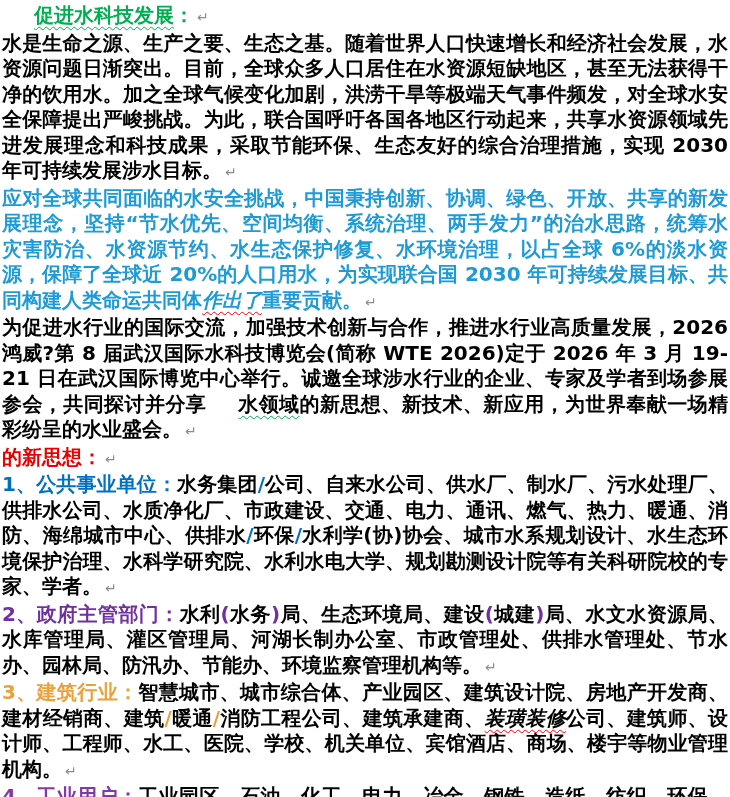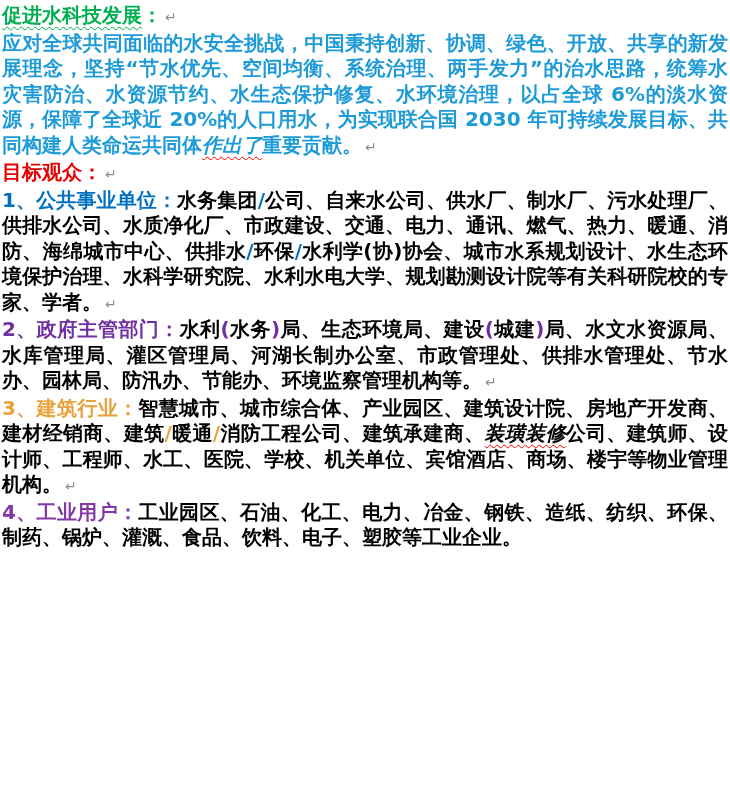--- a/index.html
+++ b/index.html
@@ -31,32 +31,35 @@
   .wavy-red {
     text-decoration: underline wavy #ff0000;
     text-decoration-thickness: 1px;
     text-underline-offset: 4px;
     font-style: italic;
   }
   .wavy-green {
     text-decoration: underline wavy #00b050;
     text-decoration-thickness: 1px;
     text-underline-offset: 4px;
+    margin-left: 32px;
   }
   .pilcrow {
     color: #8c8c8c;
     font-size: 14px;
     font-weight: normal;
     padding-left: 3px;
   }
 </style>
 </head>
 <body>
 
 <div class="doc">
     <p class="para"><span class="wavy-green" style="color: rgb(0, 176, 80);">促进水科技发展</span><span style="color: rgb(0, 176, 80);">：</span><span class="pilcrow" style="color: rgb(140, 140, 140);">↵</span></p>
+    <p class="para"><span>水是生命之源、生产之要、生态之基。随着世界人口快速增长和经济社会发展，水资源问题日渐突出。目前，全球众多人口居住在水资源短缺地区，甚至无法获得干净的饮用水。加之全球气候变化加剧，洪涝干旱等极端天气事件频发，对全球水安全保障提出严峻挑战。为此，联合国呼吁各国各地区行动起来，共享水资源领域先进发展理念和科技成果，采取节能环保、生态友好的综合治理措施，实现 2030 年可持续发展涉水目标。</span><span class="pilcrow" style="color: rgb(140, 140, 140);">↵</span></p>
     <p class="para"><span style="color: rgb(30, 155, 215);">应对全球共同面临的水安全挑战，中国秉持创新、协调、绿色、开放、共享的新发展理念，坚持“节水优先、空间均衡、系统治理、两手发力”的治水思路，统筹水灾害防治、水资源节约、水生态保护修复、水环境治理，以占全球 6%的淡水资源，保障了全球近 20%的人口用水，为实现联合国 2030 年可持续发展目标、共同构建人类命运共同体</span><span class="wavy-red" style="color: rgb(30, 155, 215);">作出了</span><span style="color: rgb(30, 155, 215);">重要贡献。</span><span class="pilcrow" style="color: rgb(140, 140, 140);">↵</span></p>
-    <p class="para"><span style="color: rgb(230, 0, 0);">目标观众：</span><span class="pilcrow" style="color: rgb(140, 140, 140);">↵</span></p>
+    <p class="para"><span>为促进水行业的国际交流，加强技术创新与合作，推进水行业高质量发展，2026 鸿威?第 8 届武汉国际水科技博览会(简称 WTE 2026)定于 2026 年 3 月 19-21 日在武汉国际博览中心举行。诚邀全球涉水行业的企业、专家及学者到场参展参会，共同探讨并分享</span><span class="wavy-green">水领域</span><span>的新思想、新技术、新应用，为世界奉献一场精彩纷呈的水业盛会。</span><span class="pilcrow" style="color: rgb(140, 140, 140);">↵</span></p>
+    <p class="para"><span style="color: rgb(230, 0, 0);">的新思想：</span><span class="pilcrow" style="color: rgb(140, 140, 140);">↵</span></p>
     <p class="para"><span style="color: rgb(0, 112, 192);">1、公共事业单位：</span><span>水务集团</span><span style="color: rgb(0, 112, 192);">/</span><span>公司、自来水公司、供水厂、制水厂、污水处理厂、供排水公司、水质净化厂、市政建设、交通、电力、通讯、燃气、热力、暖通、消防、海绵城市中心、供排水</span><span style="color: rgb(0, 112, 192);">/</span><span>环保</span><span style="color: rgb(0, 112, 192);">/</span><span>水利学(协)协会、城市水系规划设计、水生态环境保护治理、水科学研究院、水利水电大学、规划勘测设计院等有关科研院校的专家、学者。</span><span class="pilcrow" style="color: rgb(140, 140, 140);">↵</span></p>
     <p class="para"><span style="color: rgb(112, 48, 160);">2、政府主管部门：</span><span>水利</span><span style="color: rgb(112, 48, 160);">(</span><span>水务</span><span style="color: rgb(112, 48, 160);">)</span><span>局、生态环境局、建设</span><span style="color: rgb(112, 48, 160);">(</span><span>城建</span><span style="color: rgb(112, 48, 160);">)</span><span>局、水文水资源局、水库管理局、灌区管理局、河湖长制办公室、市政管理处、供排水管理处、节水办、园林局、防汛办、节能办、环境监察管理机构等。</span><span class="pilcrow" style="color: rgb(140, 140, 140);">↵</span></p>
     <p class="para"><span style="color: rgb(233, 161, 59);">3、建筑行业：</span><span>智慧城市、城市综合体、产业园区、建筑设计院、房地产开发商、建材经销商、建筑</span><span style="color: rgb(233, 161, 59);">/</span><span>暖通</span><span style="color: rgb(233, 161, 59);">/</span><span>消防工程公司、建筑承建商、</span><span class="wavy-red">装璜装修</span><span>公司、建筑师、设计师、工程师、水工、医院、学校、机关单位、宾馆酒店、商场、楼宇等物业管理机构。</span><span class="pilcrow" style="color: rgb(140, 140, 140);">↵</span></p>
     <p class="para"><span style="color: rgb(132, 56, 168);">4、工业用户：</span><span>工业园区、石油、化工、电力、冶金、钢铁、造纸、纺织、环保、制药、锅炉、灌溉、食品、饮料、电子、塑胶等工业企业。</span></p>
   </div>
 
 </body></html>

